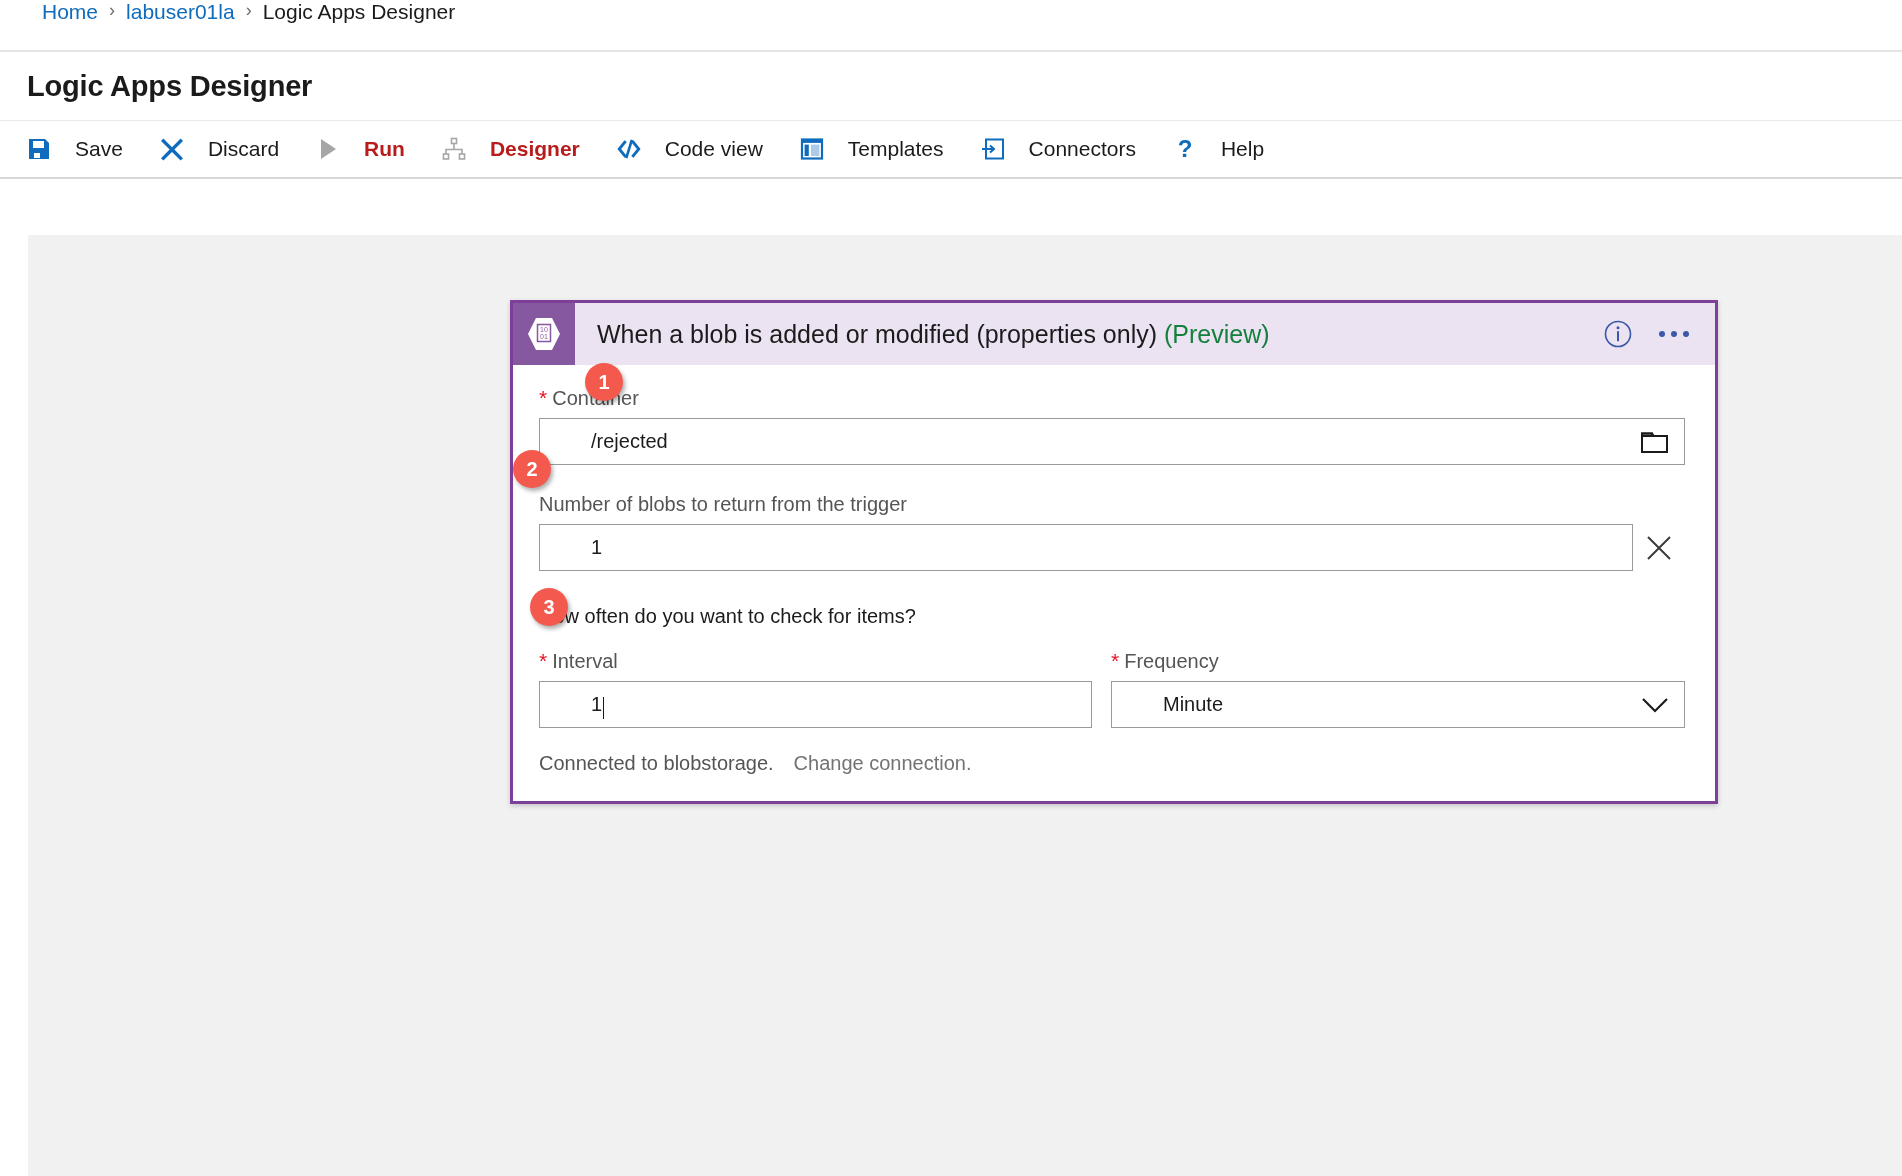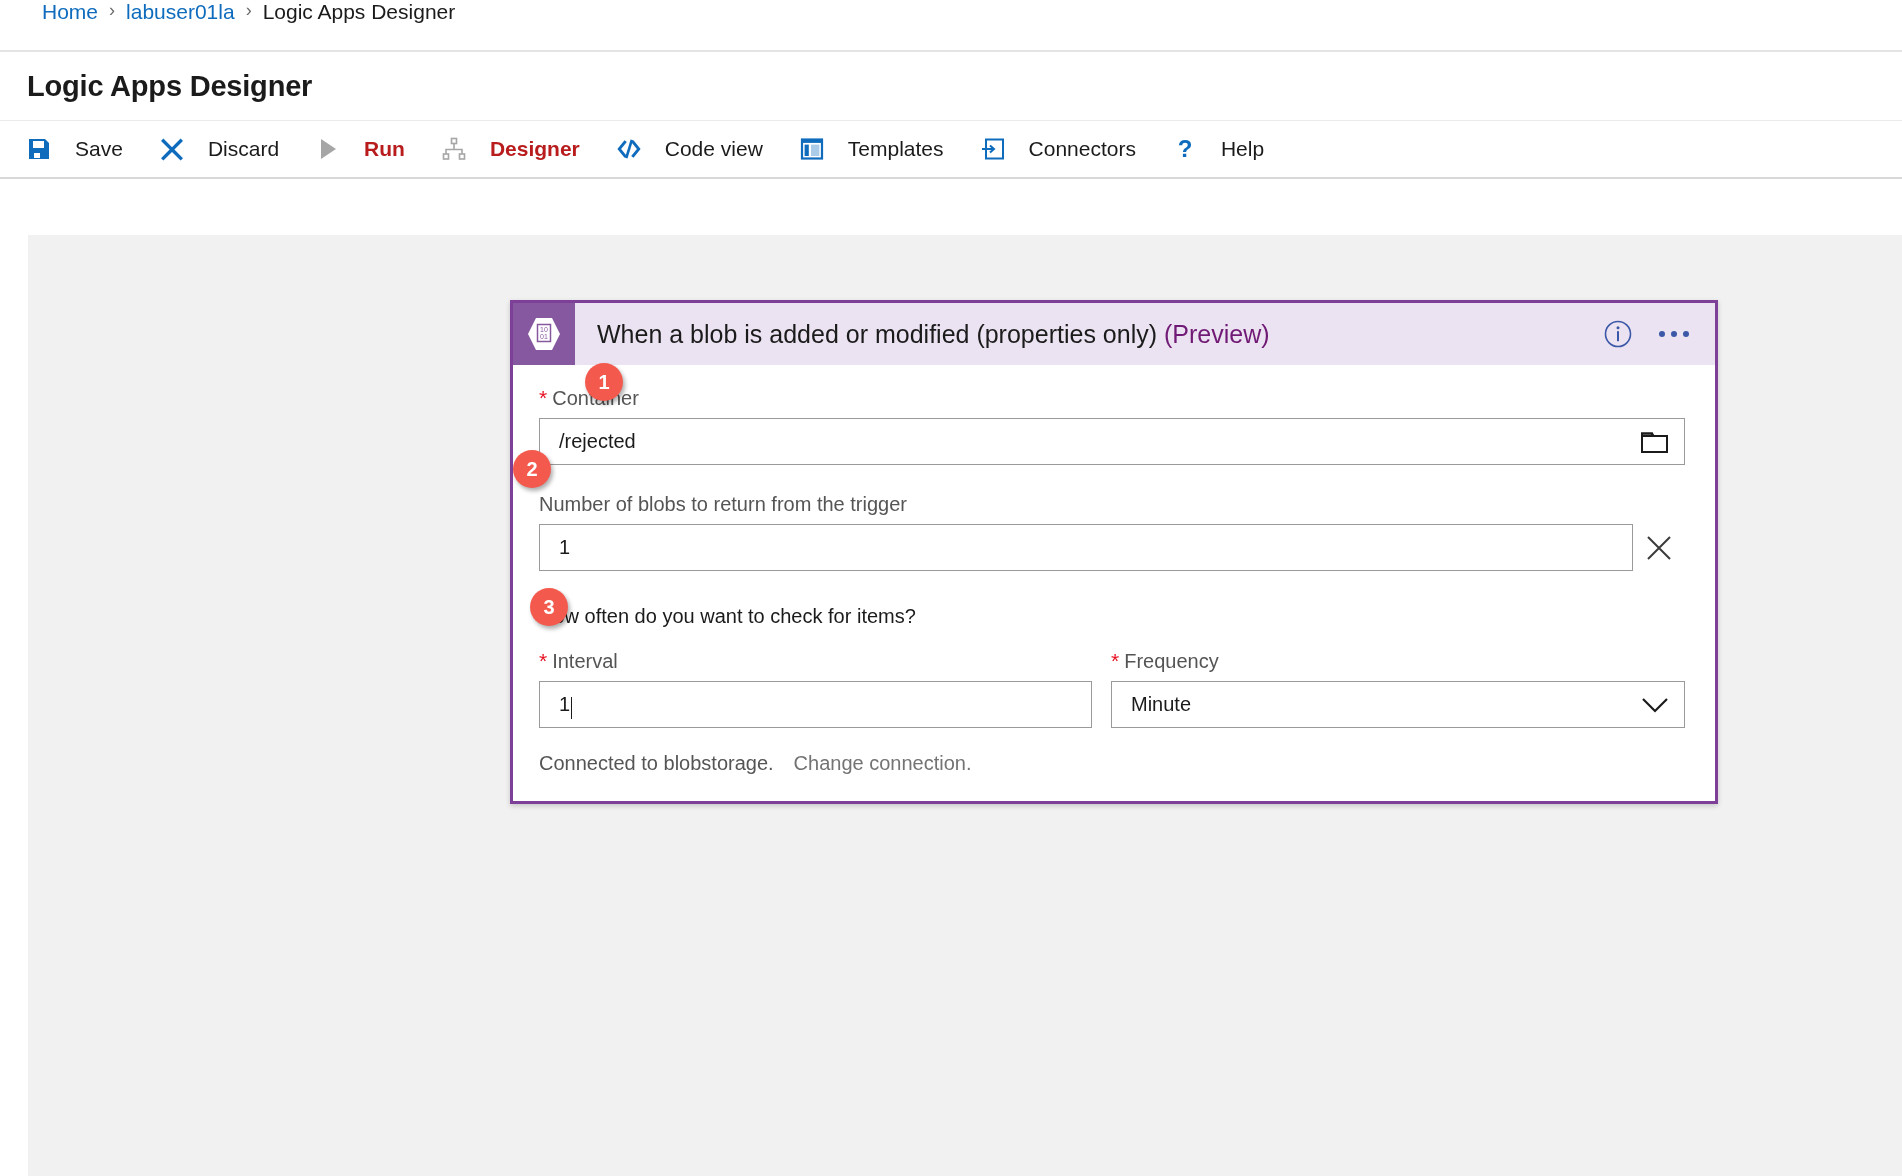--- a/index.html
+++ b/index.html
@@ -106,21 +106,21 @@
     align-items: center;
     justify-content: center;
     flex: none;
   }
   .card-title {
     margin-left: 22px;
     font-size: 25px;
     color: #1b1b1b;
     white-space: nowrap;
   }
-  .card-title .preview { color: #701a75; }
+  .card-title .preview { color: #15803d; }
   .header-actions {
     margin-left: auto;
     display: flex;
     align-items: center;
     gap: 26px;
     padding-right: 26px;
   }
   .hdr-btn { cursor: pointer; display: inline-flex; align-items: center; justify-content: center; }
   .ellipsis { display: flex; gap: 6px; align-items: center; }
   .ellipsis i { width: 6px; height: 6px; border-radius: 50%; background: #3a57a8; display: block; }
@@ -142,21 +142,21 @@
     border: 1px solid #9a9a9a;
     background: #fff;
     height: 47px;
     display: flex;
     align-items: center;
     padding: 0 14px 0 19px;
     font-size: 20px;
     color: #1b1b1b;
     flex: 1 1 auto;
   }
-  .inputbox .val { white-space: nowrap; }
+  .inputbox .val { white-space: nowrap; margin-left: 32px; }
   .caret {
     display: inline-block;
     width: 1px;
     height: 22px;
     background: #1b1b1b;
     margin-left: 1px;
     position: relative;
     top: 3px;
   }
   .inputbox .placeholder { color: #767676; }

